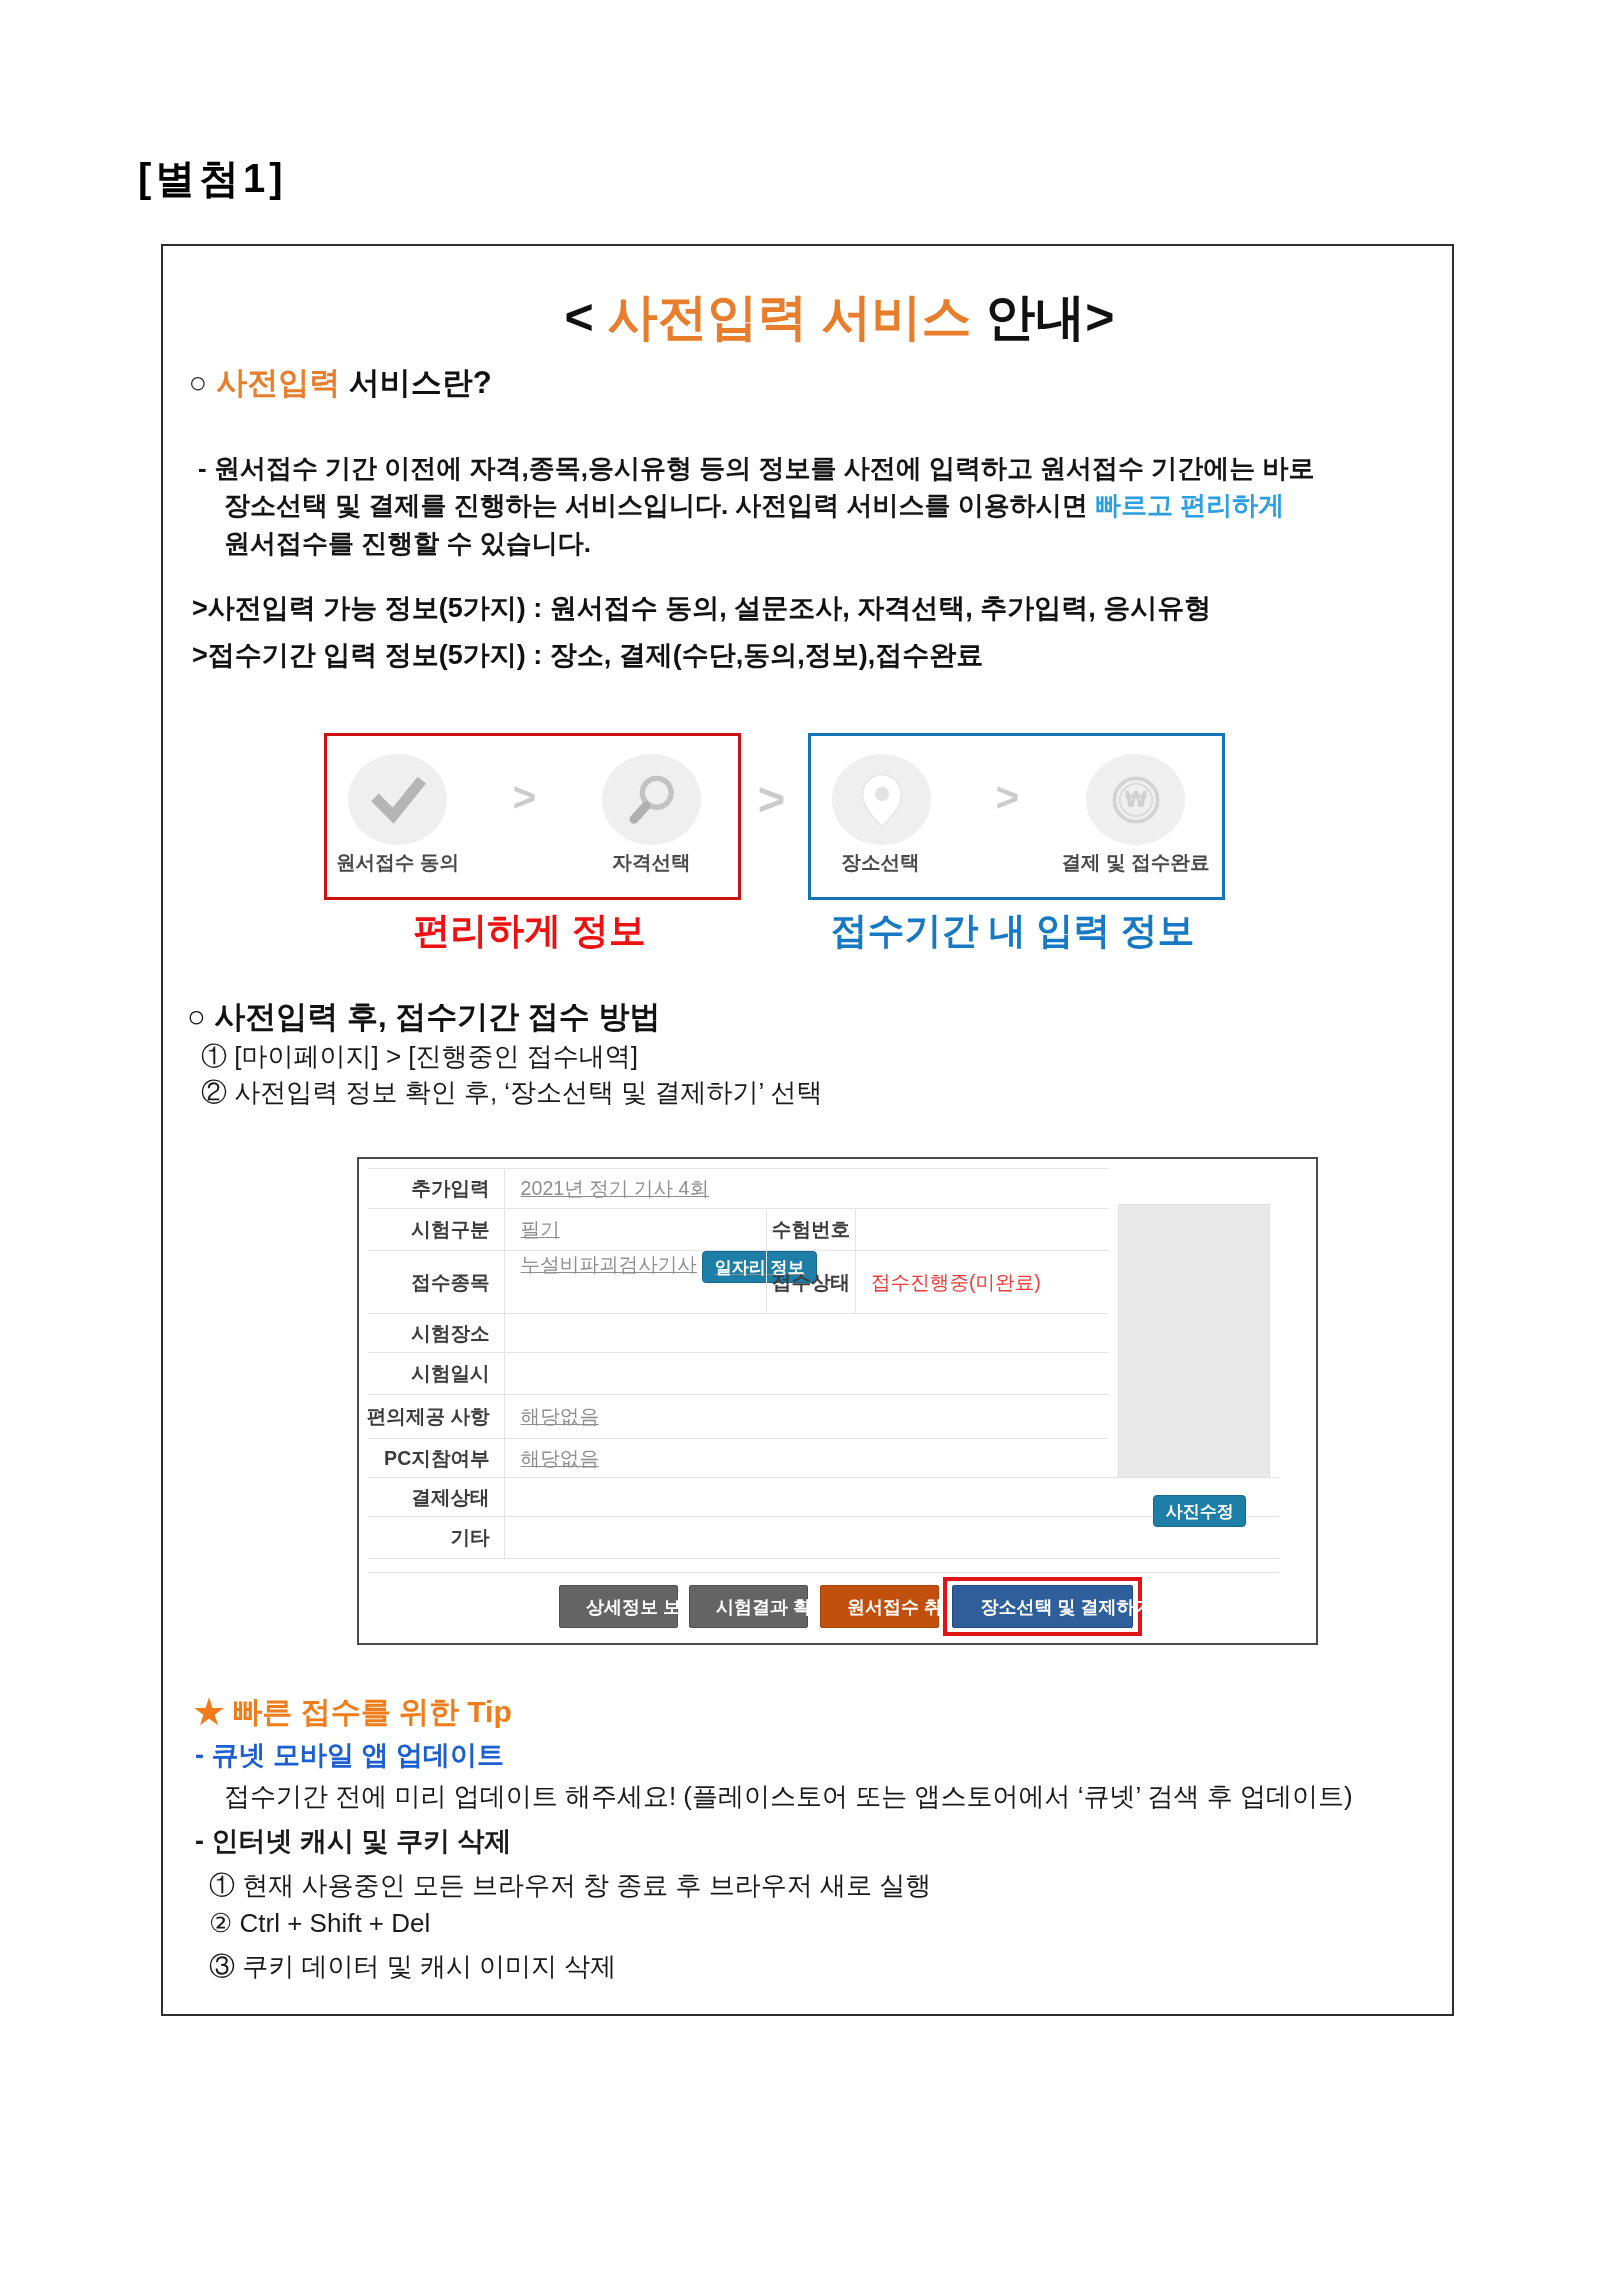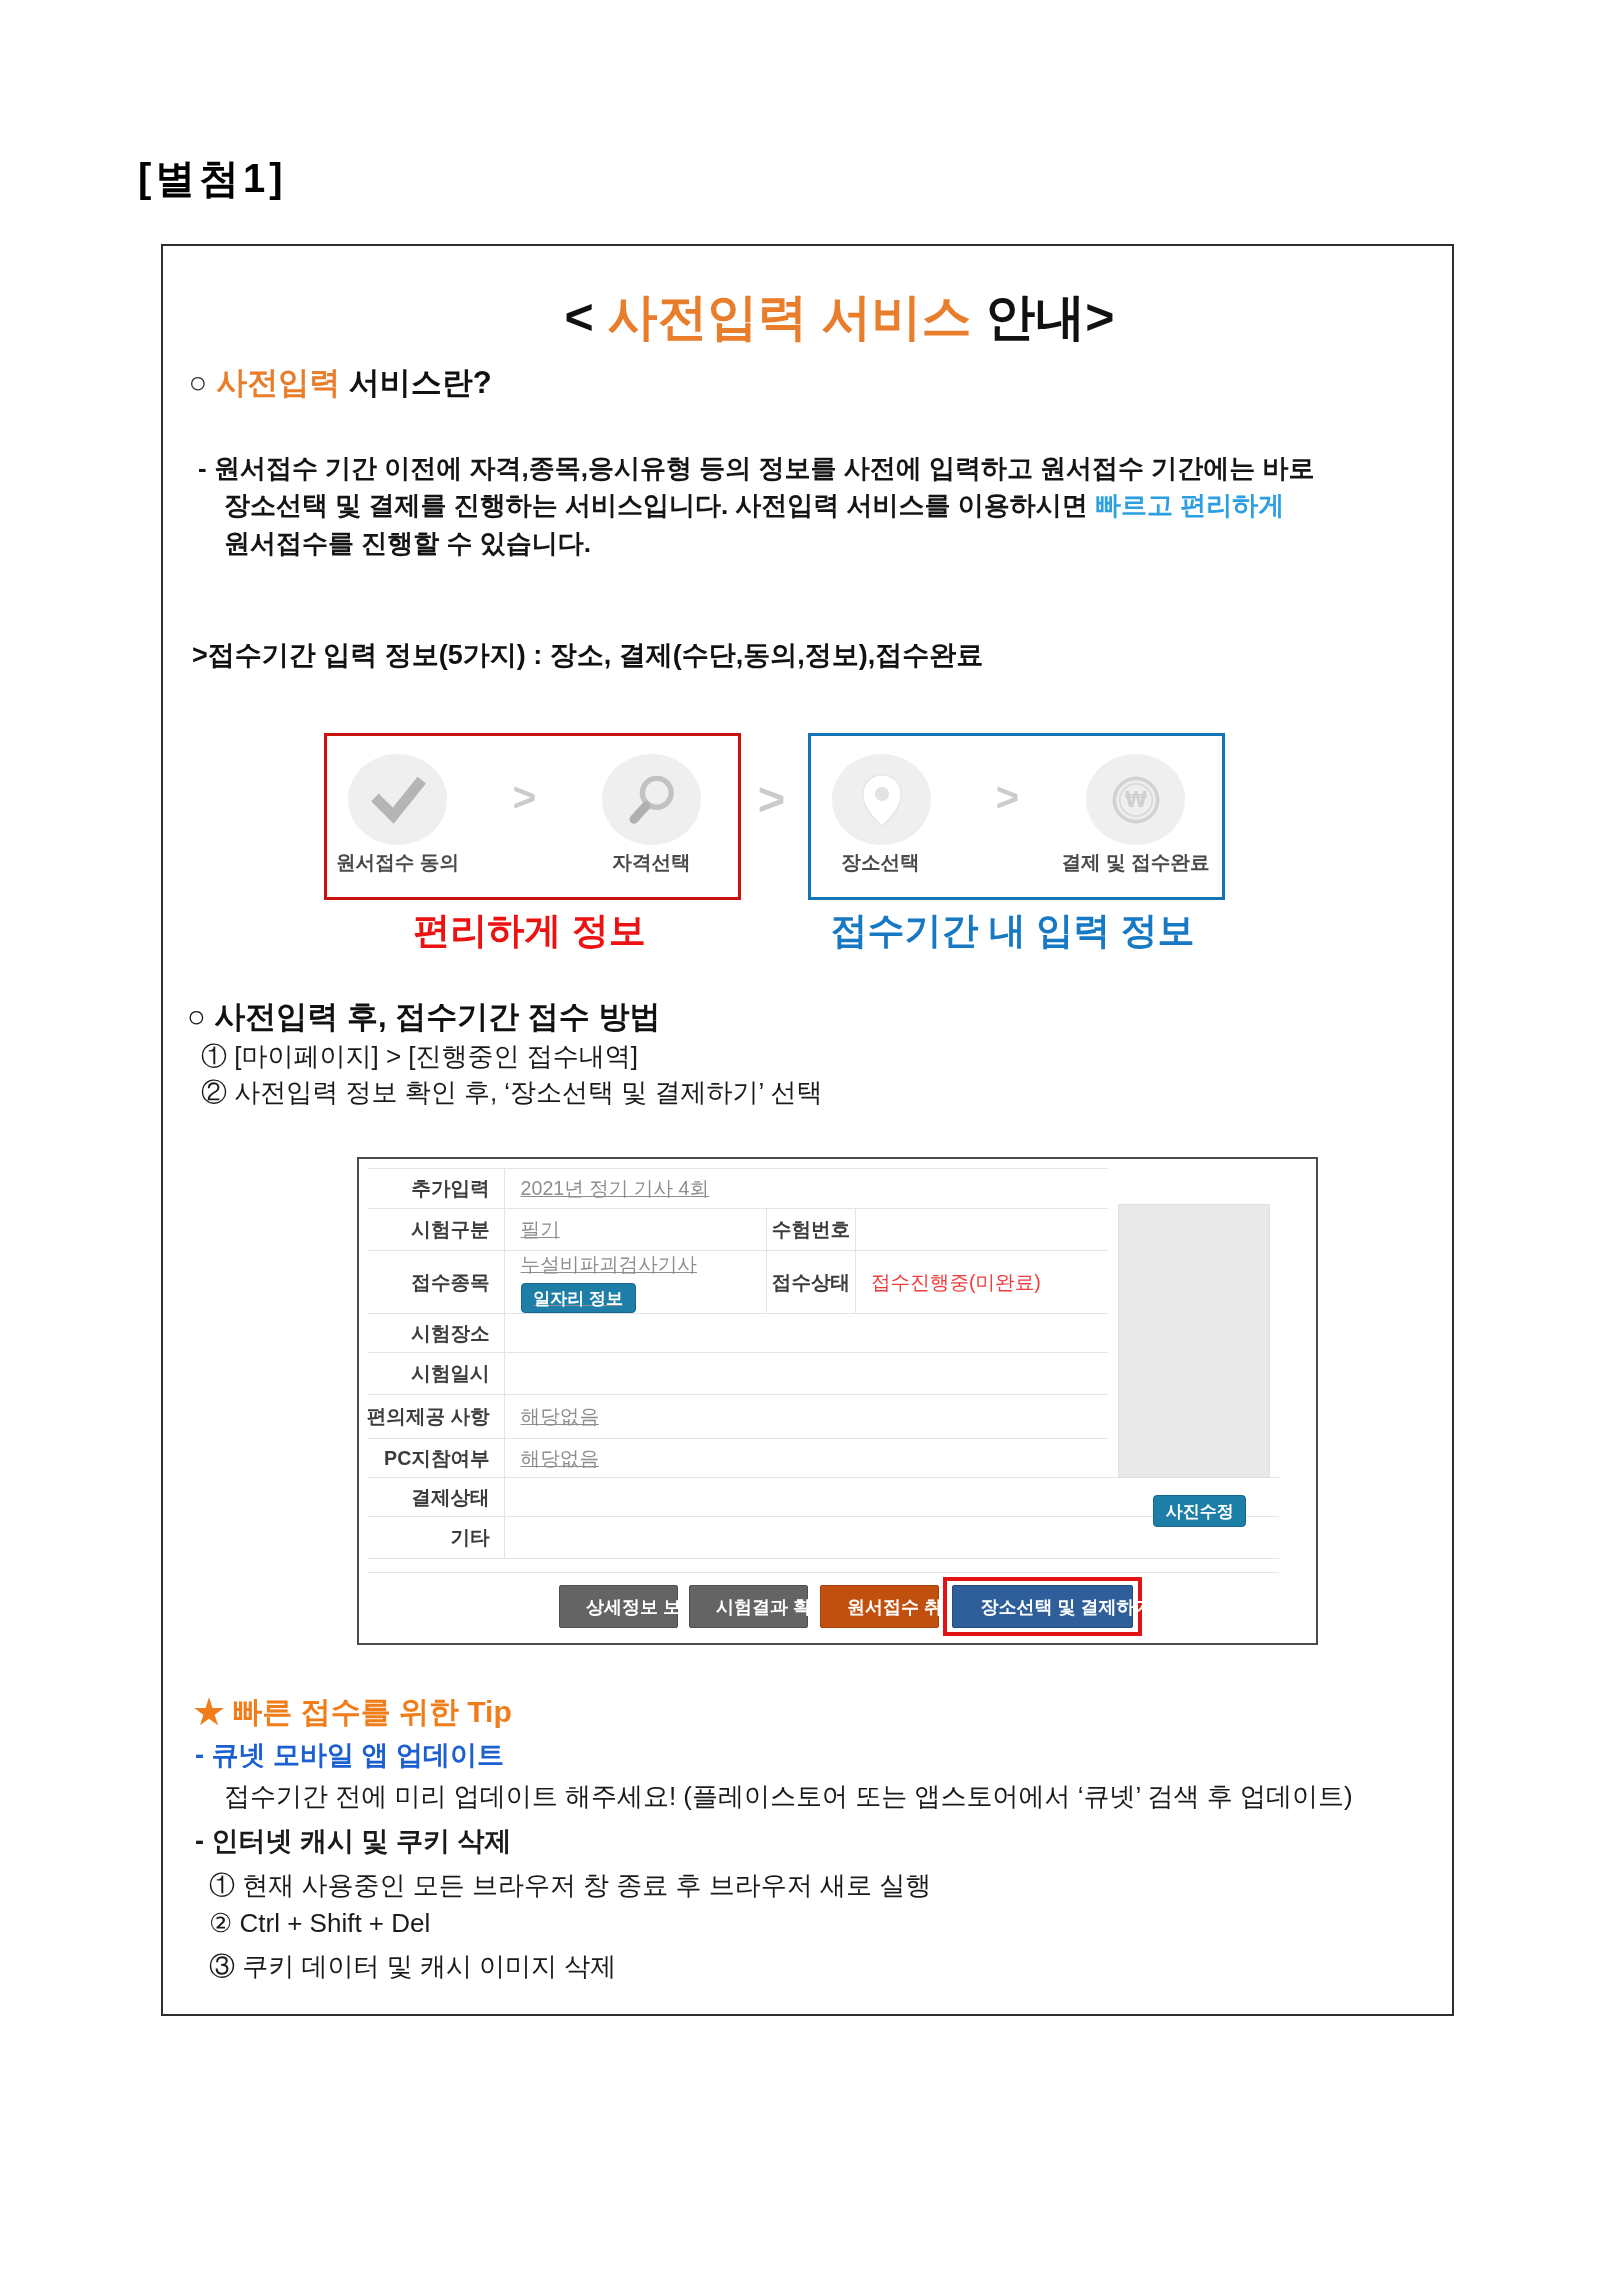--- a/index.html
+++ b/index.html
@@ -79,20 +79,21 @@
     <div class="abs h1 nowrap" style="left:25.4px;top:116px;">
       <span class="ring">○</span><span class="orange b">사전입력</span><span> 서비스란?</span>
     </div>
 
     <div class="abs p40 nowrap" style="left:35px;top:205px;">- 원서접수 기간 이전에 자격,종목,응시유형 등의 정보를 사전에 입력하고 원서접수 기간에는 바로</div>
     <div class="abs p40 nowrap" style="left:61px;top:242px;">
       <span>장소선택 및 결제를 진행하는 서비스입니다. 사전입력 서비스를 이용하시면 </span><span class="blue-bright">빠르고 편리하게</span>
     </div>
     <div class="abs p40 blue-bright nowrap" style="left:61px;top:280px;">원서접수를 진행할 수 있습니다.</div>
 
+    <div class="abs n42 nowrap" style="left:29px;top:344px;">&gt;사전입력 가능 정보(5가지) : 원서접수 동의, 설문조사, 자격선택, 추가입력, 응시유형</div>
     <div class="abs n42 nowrap" style="left:29px;top:391px;">&gt;접수기간 입력 정보(5가지) : 장소, 결제(수단,동의,정보),접수완료</div>
 
     <div class="abs flow-box flow-red" style="left:161px;top:487px;width:411px;"></div>
     <div class="abs flow-box flow-blue" style="left:645px;top:487px;width:411px;"></div>
 
     <div class="abs circle" style="left:185px;top:508px;">
       <svg width="60" height="60" viewBox="0 0 100 100">
         <path d="M18 52 L42 76 L84 24" fill="none" stroke="#b5b5b5" stroke-width="18" stroke-linecap="square"></path>
       </svg>
     </div>
@@ -140,21 +141,21 @@
           <div class="tval">2021년 정기 기사 4회</div>
         </div>
         <div class="trow" style="height:42px;width:740px;">
           <div class="tlabel">시험구분</div>
           <div class="tval">필기</div>
           <div class="tlabel2">수험번호</div>
           <div class="tval2"></div>
         </div>
         <div class="trow" style="height:63px;width:740px;">
           <div class="tlabel">접수종목</div>
-          <div class="tval" style="flex-direction:column;align-items:flex-start;justify-content:center;gap:5.2px;">
+          <div class="tval" style="flex-direction:row;align-items:flex-start;justify-content:center;gap:5.2px;">
             <span>누설비파괴검사기사</span>
             <span class="teal-btn">일자리 정보</span>
           </div>
           <div class="tlabel2">접수상태</div>
           <div class="tval2 red-status">접수진행중(미완료)</div>
         </div>
         <div class="trow" style="height:39px;width:740px;">
           <div class="tlabel">시험장소</div>
           <div class="tval"></div>
         </div>

